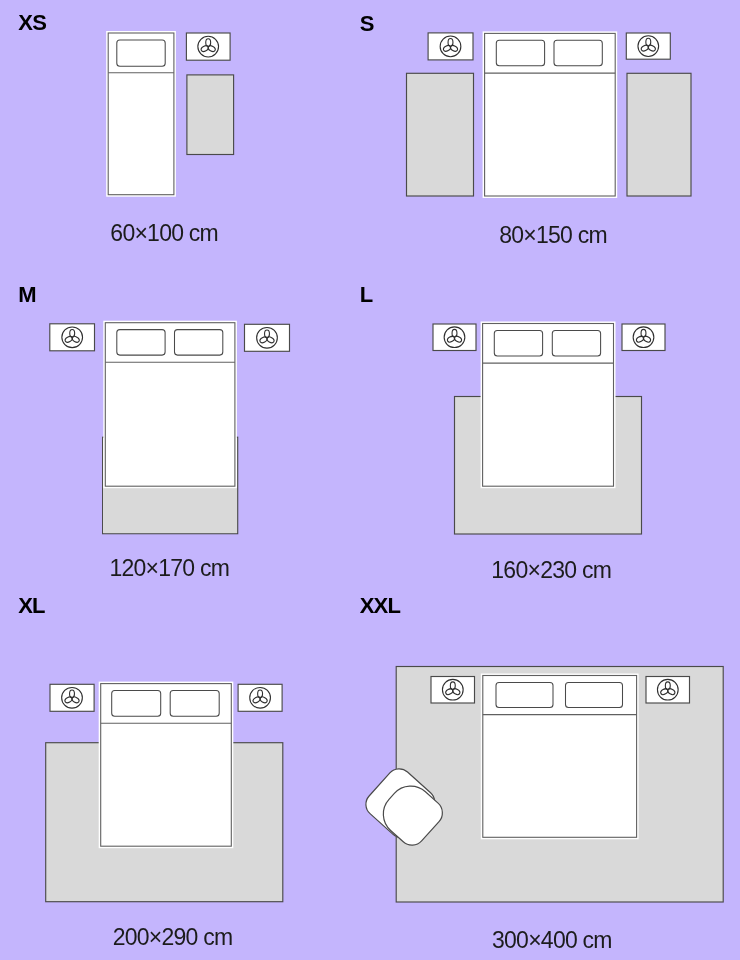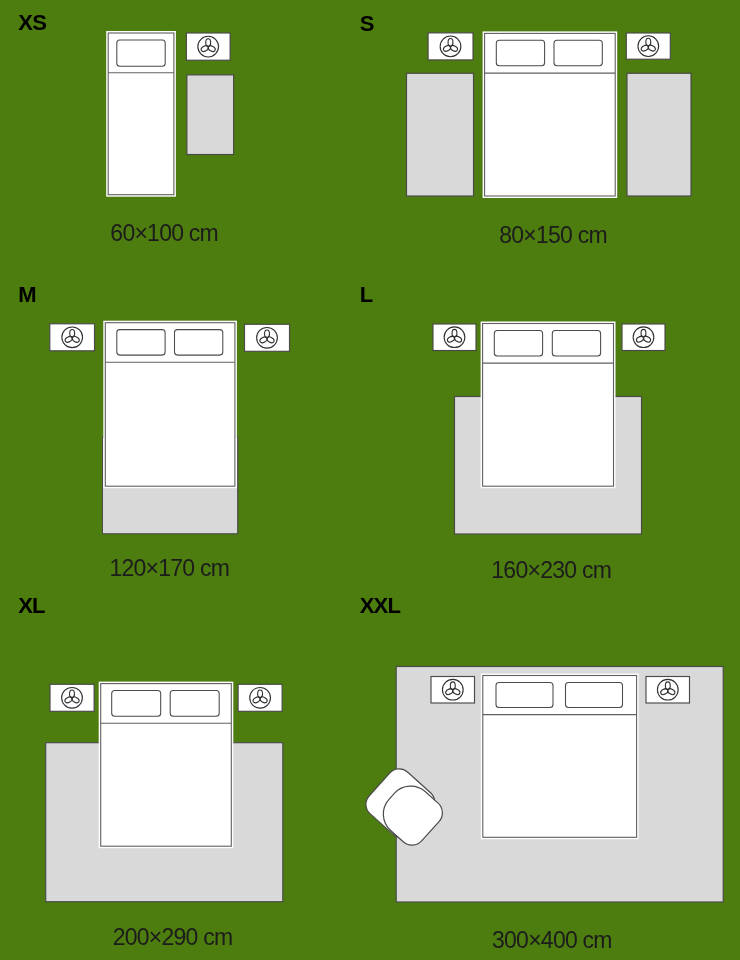--- a/index.html
+++ b/index.html
@@ -1,16 +1,16 @@
 <!DOCTYPE html>
 <html><head>
 <meta charset="utf-8">
 <style>
   html,body{margin:0;padding:0;background:#ffffff;}
-  #stage{position:relative;width:740px;height:960px;background:#4d7c0f;overflow:hidden;}
+  #stage{position:relative;width:740px;height:960px;background:#c4b5fd;overflow:hidden;}
   svg{display:block;}
   text{font-family:"Liberation Sans",sans-serif;}
   .dim{font-size:23px;letter-spacing:-0.75px;fill:#1c1c1c;}
   .lab{font-size:22px;font-weight:bold;letter-spacing:-0.8px;fill:#000000;}
 </style>
 </head>
 <body>
 <div id="stage">
 <svg width="740" height="960" viewBox="0 0 740 960">
 <defs>

